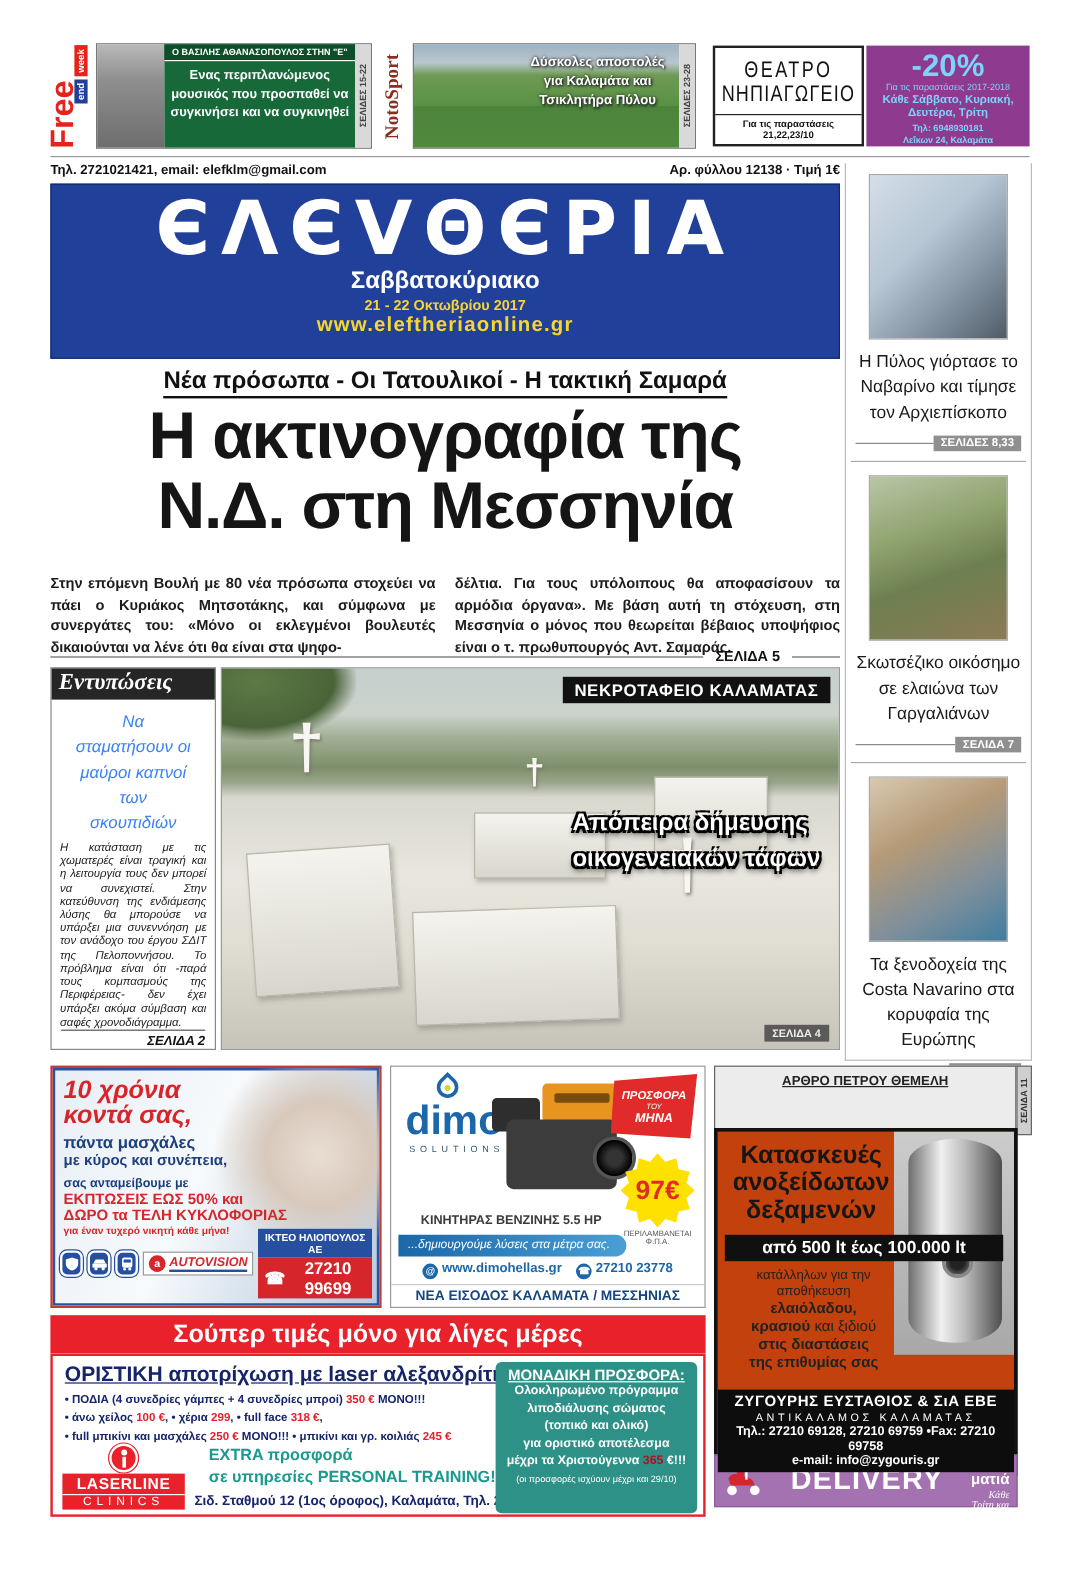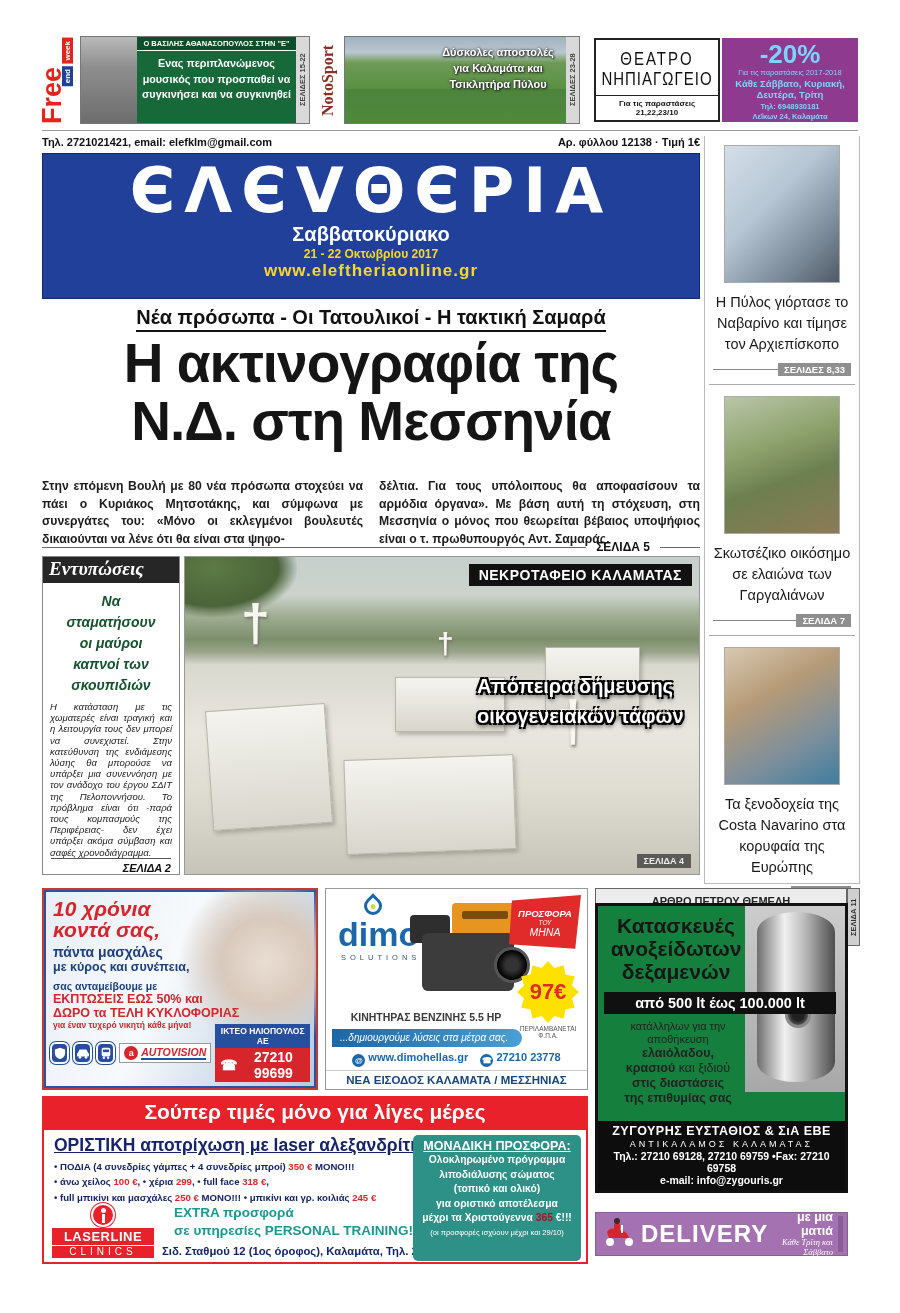--- a/index.html
+++ b/index.html
@@ -75,21 +75,21 @@
   .deck-col { flex:1; font-size:12.2px; font-weight:bold; text-align:justify; line-height:1.45; color:#1c1c1c; }
   .lead-ref { left:42px; top:540px; width:658px; display:flex; align-items:center; font-size:12px; font-weight:bold; color:#111; }
   .lead-ref .line { flex:1; border-top:1px solid #666; }
   .lead-ref .short { width:40px; border-top:1px solid #666; }
   .lead-ref .lbl { margin:0 10px; }
 
   
   .opinion { left:42px; top:556px; width:138px; height:319px; border:1px solid #888; background:#fff; display:flex; flex-direction:column; }
   .op-head { background:#262626; color:#fff; font-family:"Liberation Serif", serif; font-style:italic; font-weight:bold; font-size:19px; padding:1px 6px 3px; }
   .op-bar { height:4px; background:linear-gradient(90deg,#d28a4a 0%,#8a5a2e 60%,#3a2a18 100%); }
-  .op-title { font-style:italic; font-weight:bold; font-size:14px; text-align:center; line-height:1.5; margin:8px 20px 5px; color:#14532d; }
+  .op-title { font-style:italic; font-weight:normal; font-size:14px; text-align:center; line-height:1.5; margin:8px 20px 5px; color:#3b82f6; }
   .op-body { font-style:italic; font-size:9.5px; text-align:justify; line-height:1.18; color:#222; padding:0 7px; }
   .op-ref { margin:auto 8px 7px; border-top:1px solid #555; padding-top:3px; text-align:right; font-style:italic; font-weight:bold; font-size:11px; }
 
   
   .cemetery { left:184px; top:556px; width:516px; height:319px; border:1px solid #999; overflow:hidden;
     background:linear-gradient(180deg,#c6cfcd 0%,#ccd3cc 12%,#a3b096 18%,#7c8f6a 26%,#9aa58c 30%,#d9d8cf 34%,#e8e6de 55%,#e0ddd3 72%,#d2cfc5 88%,#c6c3b9 100%); }
   .tomb { position:absolute; background:linear-gradient(180deg,#f4f3ee,#d8d6cc); border:1px solid #b9b6aa; box-shadow:2px 3px 4px rgba(90,90,80,.35); }
   .cem-cross { position:absolute; color:#f7f6f1; text-shadow:1px 2px 3px #77756a; font-weight:bold; }
   .treeblob { position:absolute; left:-8px; top:-10px; width:120px; height:70px; background:radial-gradient(ellipse at 30% 30%,#5c7a45 0%,#4a6338 55%,transparent 72%); }
   .cem-label { position:absolute; top:7px; right:7px; background:#111; color:#fff; font-weight:bold; font-size:14px; padding:3px 10px; letter-spacing:.5px; }
@@ -125,39 +125,39 @@
   .dm-sub { position:absolute; left:15px; top:64px; font-size:7.5px; letter-spacing:4px; color:#33556e; }
   .eng-air  { position:absolute; left:84px; top:26px; width:40px; height:28px; background:#2e2e2e; border-radius:4px; }
   .eng-top  { position:absolute; left:126px; top:14px; width:66px; height:32px; background:#e89520; border-radius:4px; }
   .eng-top::after { content:""; position:absolute; left:10px; top:8px; right:10px; height:8px; background:#7a4c0d; border-radius:2px; }
   .eng-body { position:absolute; left:96px; top:44px; width:92px; height:58px; background:#3c3c3c; border-radius:6px; }
   .eng-fly  { position:absolute; left:168px; top:58px; width:36px; height:36px; border-radius:50%; background:radial-gradient(#333 30%,#000 70%); border:3px solid #555; }
   .dm-badge { position:absolute; right:6px; top:6px; width:72px; height:56px; background:#e02b2a; clip-path:polygon(4% 10%, 100% 0%, 92% 96%, 0% 88%);
     color:#fff; display:flex; flex-direction:column; align-items:center; justify-content:center; font-style:italic; }
   .dm-badge .b1 { font-size:9.5px; font-weight:bold; }
   .dm-badge .b2 { font-size:6.5px; }
-  .dm-badge .b3 { font-size:10.5px; font-weight:normal; }
+  .dm-badge .b3 { font-size:10.5px; font-weight:bold; }
   .dm-burst { position:absolute; right:8px; top:72px; width:62px; height:62px; background:#ffe100; color:#e02b2a; font-weight:bold; font-size:22px;
     display:flex; align-items:center; justify-content:center;
     clip-path:polygon(100% 50%,88.6% 60.3%,93.3% 75%,78.3% 78.3%,75% 93.3%,60.3% 88.6%,50% 100%,39.7% 88.6%,25% 93.3%,21.7% 78.3%,6.7% 75%,11.4% 60.3%,0% 50%,11.4% 39.7%,6.7% 25%,21.7% 21.7%,25% 6.7%,39.7% 11.4%,50% 0%,60.3% 11.4%,75% 6.7%,78.3% 21.7%,93.3% 25%,88.6% 39.7%); }
   .dm-vat { position:absolute; right:4px; top:136px; width:70px; text-align:center; font-size:6.5px; color:#555; }
   .dm-product { position:absolute; left:0; top:122px; width:200px; text-align:center; font-size:10.5px; font-weight:bold; color:#3a3a3a; }
   .dm-ribbon { position:absolute; left:6px; top:140px; width:190px; height:18px; background:linear-gradient(90deg,#1b67a9,#4a9fd4);
     color:#fff; font-style:italic; font-size:10px; line-height:18px; padding-left:8px; border-radius:0 9px 9px 0; }
   .dm-links { position:absolute; left:0; top:162px; width:100%; text-align:center; font-size:11px; font-weight:bold; color:#1b67a9; }
   .dm-ic { display:inline-flex; width:13px; height:13px; border-radius:50%; background:#1b67a9; color:#fff; font-size:8px; align-items:center; justify-content:center; vertical-align:-2px; }
   .dm-foot { position:absolute; left:0; right:0; bottom:0; border-top:1px solid #ccc; color:#17457e; font-size:11.5px; font-weight:bold; text-align:center; padding:3px 0; }
 
   
   .article-box { left:595px; top:888px; width:252px; height:58px; background:#ececec; border:1px solid #666; text-align:center; padding-top:6px; }
   .ab-kicker { font-size:11px; font-weight:bold; text-decoration:underline; color:#222; }
   .ab-title { font-style:italic; font-size:20px; color:#1a1a1a; margin-top:2px; }
   .ab-tab { left:847px; top:888px; width:13px; height:58px; background:#cfcfcf; border:1px solid #666; color:#333; font-size:7.5px; font-weight:bold; display:flex; align-items:center; justify-content:center; }
 
-  .tank { left:595px; top:903px; width:253px; height:290px; border:3px solid #111; background:#15803d; overflow:hidden; }
+  .tank { left:595px; top:940px; width:253px; height:290px; border:3px solid #111; background:#c2410c; overflow:hidden; }
   .tk-img { position:absolute; right:0; top:0; width:100px; height:186px; background:linear-gradient(180deg,#cccccc,#a8a8a8); }
   .tk-cyl { position:absolute; right:10px; top:6px; width:78px; height:170px; border-radius:39px/20px;
     background:linear-gradient(90deg,#6e6e6e 0%,#f0f0f0 35%,#bdbdbd 60%,#4e4e4e 100%); }
   .tk-port { position:absolute; right:34px; top:96px; width:26px; height:26px; border-radius:50%; background:radial-gradient(#222 40%,#555 70%); border:3px solid #888; }
   .tk-title { position:absolute; left:4px; top:8px; width:148px; text-align:center; font-size:21px; font-weight:bold; line-height:1.1; color:#161616; }
   .tk-cap { position:absolute; left:6px; top:86px; width:232px; background:#101010; color:#fff; font-weight:bold; font-size:14.5px; text-align:center; padding:3px 0; z-index:3; }
   .tk-body { position:absolute; left:4px; top:114px; width:152px; text-align:center; color:#222; line-height:1.2; }
   .tk-b1 { font-size:11px; }
   .tk-b2 { font-size:12.5px; font-weight:bold; }
   .tk-b3 { font-size:12.5px; }
@@ -184,21 +184,21 @@
   .lsl-circle::after { content:""; position:absolute; left:9px; top:9px; width:3px; height:9px; background:#fff; }
   .lsl-text { background:#e8212a; color:#fff; font-weight:bold; font-size:13px; padding:1px 0; letter-spacing:.5px; }
   .lsl-sub { background:#e8212a; color:#fff; font-size:10px; letter-spacing:4px; border-top:1px solid #fff; padding:0 0 1px; }
   .ls-addr { position:absolute; left:118px; bottom:5px; font-size:11.3px; font-weight:bold; color:#15246b; }
   .ls-offer { position:absolute; right:5px; top:5px; width:168px; height:126px; background:#2d9187; border-radius:5px; color:#fff; text-align:center; padding:4px 4px; }
   .lso-title { font-size:12.5px; font-weight:bold; text-decoration:underline; }
   .lso-line { font-size:10.3px; font-weight:bold; line-height:1.42; }
   .lso-note { font-size:7.6px; margin-top:2px; }
 
   
-  .delivery { left:595px; top:1212px; width:253px; height:44px; background:#a472b0; border:1px solid #8a5c98; display:flex; align-items:center; padding:0 4px 0 6px; gap:5px; }
+  .delivery { left:595px; top:1212px; width:253px; height:44px; background:#a472b0; border:1px solid #8a5c98; display:flex; align-items:center; padding:0 4px 0 6px; gap:23px; }
   .dv-title { color:#fff; font-size:24px; font-weight:bold; letter-spacing:1px; }
   .dv-right { margin-left:auto; text-align:right; color:#fff; line-height:1.1; }
   .dv-sub { font-size:12.5px; font-weight:bold; }
   .dv-note { font-size:8.5px; font-style:italic; font-family:"Liberation Serif", serif; }
   .dv-tab { width:7px; height:36px; background:#8a5c98; }
 </style>
 </head>
 <body>
 
 <div id="page">

